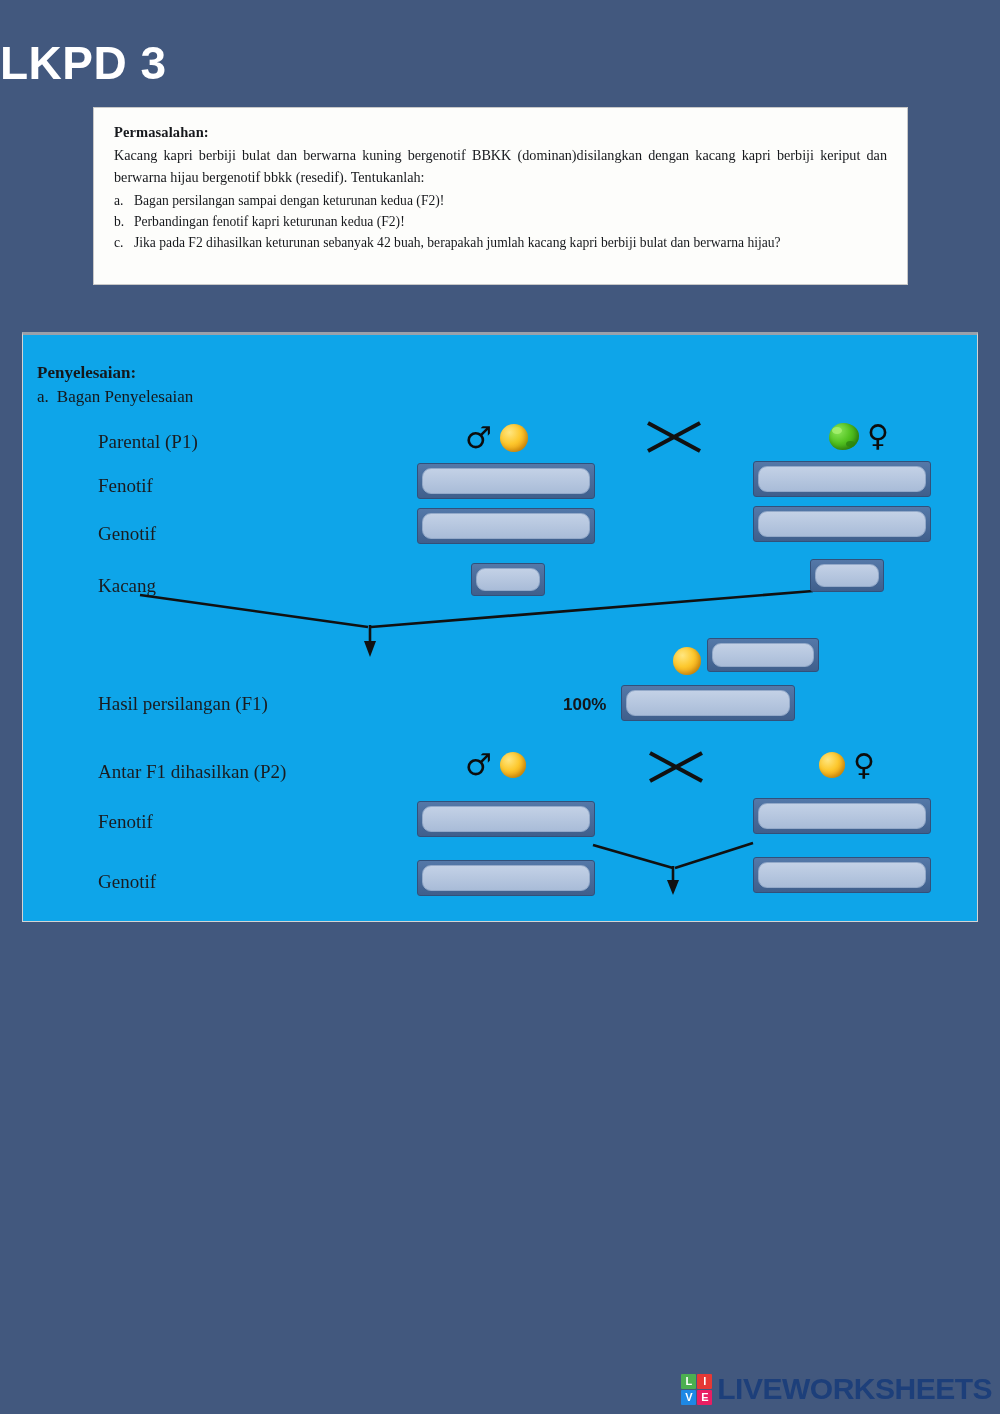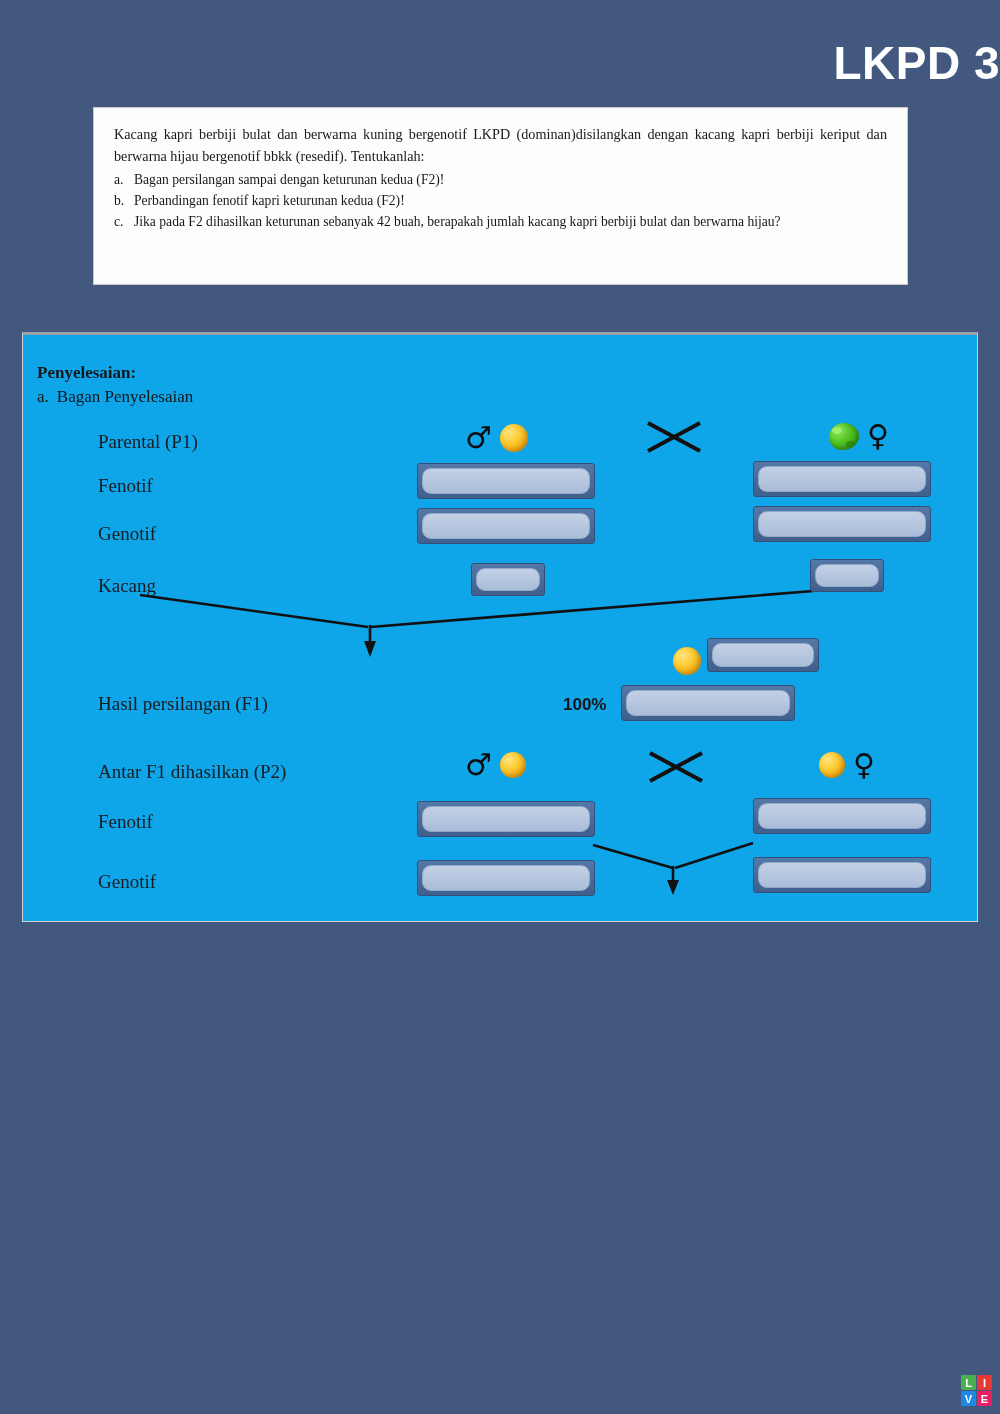--- a/index.html
+++ b/index.html
@@ -15,21 +15,21 @@
     position: relative;
     overflow: hidden;
   }
 
   
   .page-title {
     position: absolute;
     top: 36px;
     left: 0;
     width: 1000px;
-    text-align: right;
+    text-align: left;
     color: #ffffff;
     font-size: 46px;
     font-weight: bold;
     letter-spacing: 0.5px;
     font-family: "Liberation Sans", sans-serif;
   }
 
   
   .problem-card {
     position: absolute;
@@ -248,21 +248,22 @@
     letter-spacing: -0.5px;
     font-family: "Liberation Sans", sans-serif;
   }
 </style>
 </head>
 <body>
 
 <div class="page-title">LKPD 3</div>
 
 <div class="problem-card">
-  <div class="problem-body">Kacang kapri berbiji bulat dan berwarna kuning bergenotif LKPD (dominan)disilangkan dengan kacang kapri berbiji keriput  dan berwarna hijau bergenotif bbkk (resedif). Tentukanlah:</div>
+  <div class="problem-title">Permasalahan:</div>
+  <div class="problem-body">Kacang kapri berbiji bulat dan berwarna kuning bergenotif BBKK (dominan)disilangkan dengan kacang kapri berbiji keriput  dan berwarna hijau bergenotif bbkk (resedif). Tentukanlah:</div>
   <div class="problem-list">
     <div class="problem-list-row">
       <span class="plist-marker">a.</span>
       <span class="plist-text">Bagan persilangan sampai dengan keturunan kedua (F2)!</span>
     </div>
     <div class="problem-list-row">
       <span class="plist-marker">b.</span>
       <span class="plist-text">Perbandingan fenotif kapri keturunan kedua (F2)!</span>
     </div>
     <div class="problem-list-row">
@@ -382,13 +383,14 @@
 
 </div>
 
 <div class="lw-logo">
   <div class="lw-grid">
     <div class="lw-cell lw-l">L</div>
     <div class="lw-cell lw-i">I</div>
     <div class="lw-cell lw-v">V</div>
     <div class="lw-cell lw-e">E</div>
   </div>
+  <div class="lw-word">LIVEWORKSHEETS</div>
 </div>
 
 </body></html>

